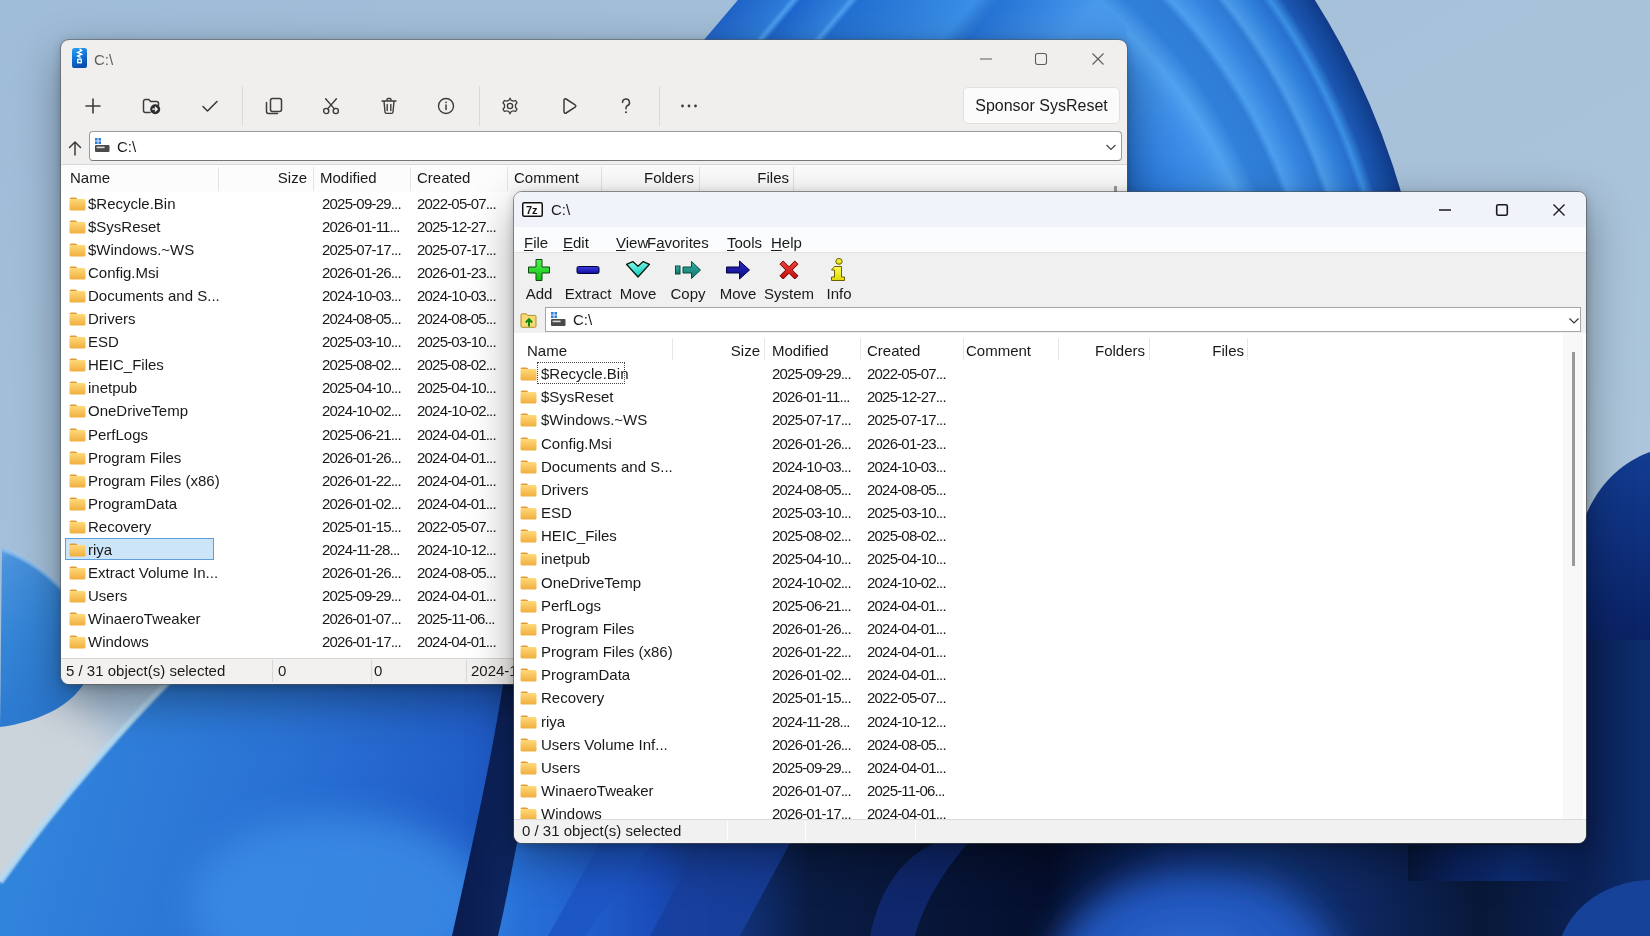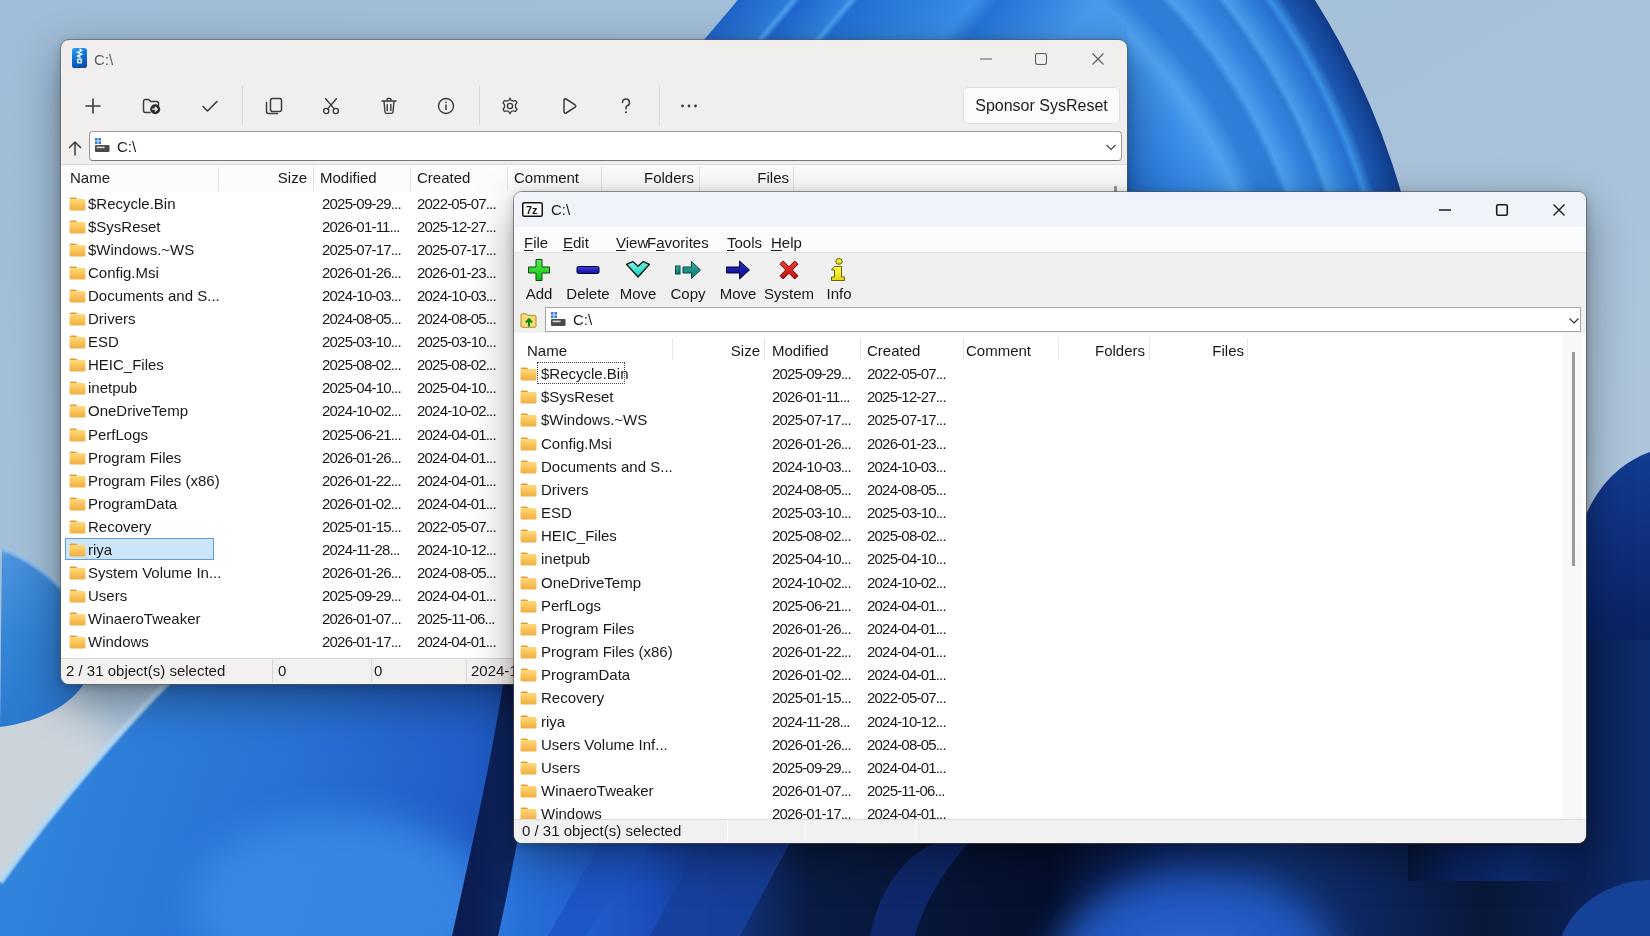--- a/index.html
+++ b/index.html
@@ -398,21 +398,21 @@
             <use href="#fold"></use>
           </svg>
           <span class="abs" style="left:27px">riya</span>
           <span class="abs dt" style="left:261px">2024-11-28...</span>
           <span class="abs dt" style="left:356px">2024-10-12...</span>
         </div>
 <div class="row" style="left:0;top:369px;width:100%">
           <svg class="fi" style="left:8px" width="17" height="15" viewBox="0 0 17 15">
             <use href="#fold"></use>
           </svg>
-          <span class="abs" style="left:27px">System Volume In...</span>
+          <span class="abs" style="left:27px">Extract Volume In...</span>
           <span class="abs dt" style="left:261px">2026-01-26...</span>
           <span class="abs dt" style="left:356px">2024-08-05...</span>
         </div>
 <div class="row" style="left:0;top:392px;width:100%">
           <svg class="fi" style="left:8px" width="17" height="15" viewBox="0 0 17 15">
             <use href="#fold"></use>
           </svg>
           <span class="abs" style="left:27px">Users</span>
           <span class="abs dt" style="left:261px">2025-09-29...</span>
           <span class="abs dt" style="left:356px">2024-04-01...</span>
@@ -431,21 +431,21 @@
           </svg>
           <span class="abs" style="left:27px">Windows</span>
           <span class="abs dt" style="left:261px">2026-01-17...</span>
           <span class="abs dt" style="left:356px">2024-04-01...</span>
         </div>
 </div>
 
   <div class="abs" style="left:1053px;top:146px;width:3px;height:120px;background:#9b9b9b"></div>
 
   <div class="abs" style="left:0;top:618px;width:1066px;height:26px;background:#f2f1ef;border-top:1px solid #d5d5d5"></div>
-  <div class="abs nzs" style="left:5px;top:622px">2 / 31 object(s) selected</div>
+  <div class="abs nzs" style="left:5px;top:622px">5 / 31 object(s) selected</div>
   <div class="abs nzs" style="left:217px;top:622px">0</div>
   <div class="abs nzs" style="left:313px;top:622px">0</div>
   <div class="abs nzs" style="left:410px;top:622px">2024-11-28 19:25</div>
   <div class="ssep" style="left:211px"></div>
       <div class="ssep" style="left:310px"></div>
       <div class="ssep" style="left:405px"></div>
 </div>
 
 <div id="sz" class="win">
   <div class="abs" style="left:0;top:0;width:1072px;height:35px;background:#f0f3f9"></div>
@@ -532,21 +532,21 @@
     <defs>
           <linearGradient id="infg" x1="0" y1="0" x2="0" y2="1">
             <stop offset="0" stop-color="#fbfb52"></stop>
             <stop offset="1" stop-color="#e2da08"></stop>
           </linearGradient>
         </defs>
     <ellipse cx="14" cy="5.4" rx="3.2" ry="2.9" fill="url(#infg)" stroke="#6a6000" stroke-width="1"></ellipse>
     <path d="M9.5,10.5 h7 v10.5 h3 v3.5 h-13 v-3.5 h3 v-7 h-3 Z" fill="url(#infg)" stroke="#6a6000" stroke-width="1"></path>
   </svg>
   <div class="tlbl" style="left:5px;top:93px;width:40px">Add</div>
-  <div class="tlbl" style="left:47px;top:93px;width:54px">Delete</div>
+  <div class="tlbl" style="left:47px;top:93px;width:54px">Extract</div>
   <div class="tlbl" style="left:104px;top:93px;width:40px">Move</div>
   <div class="tlbl" style="left:152px;top:93px;width:44px">Copy</div>
   <div class="tlbl" style="left:202px;top:93px;width:44px">Move</div>
   <div class="tlbl" style="left:250px;top:93px;width:50px">System</div>
   <div class="tlbl" style="left:305px;top:93px;width:40px">Info</div>
 
   <svg class="abs" style="left:6px;top:120px" width="18" height="17" viewBox="0 0 18 17">
     <path d="M1,3 a1.2,1.2 0 0 1 1.2,-1.2 h4 l1.6,1.6 h7 a1.2,1.2 0 0 1 1.2,1.2 v9.5 a1.2,1.2 0 0 1 -1.2,1.2 H2.2 A1.2,1.2 0 0 1 1,14.1 Z" fill="#f7d978" stroke="#a88318" stroke-width="0.9"></path>
     <path d="M9,14.5 V7.5 M5.8,10.5 L9,7.2 l3.2,3.3" stroke="#0d8a0d" stroke-width="2" fill="none"></path>
   </svg>

